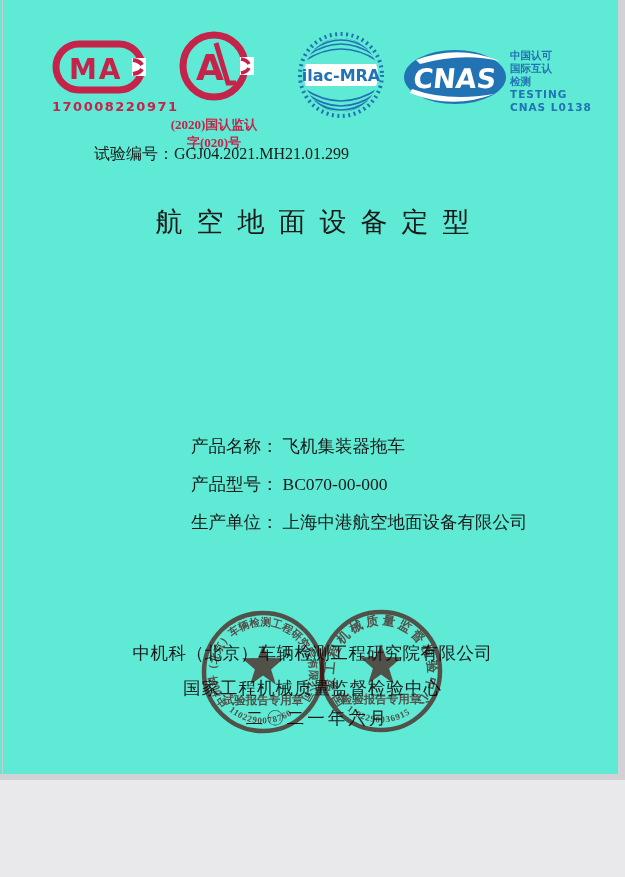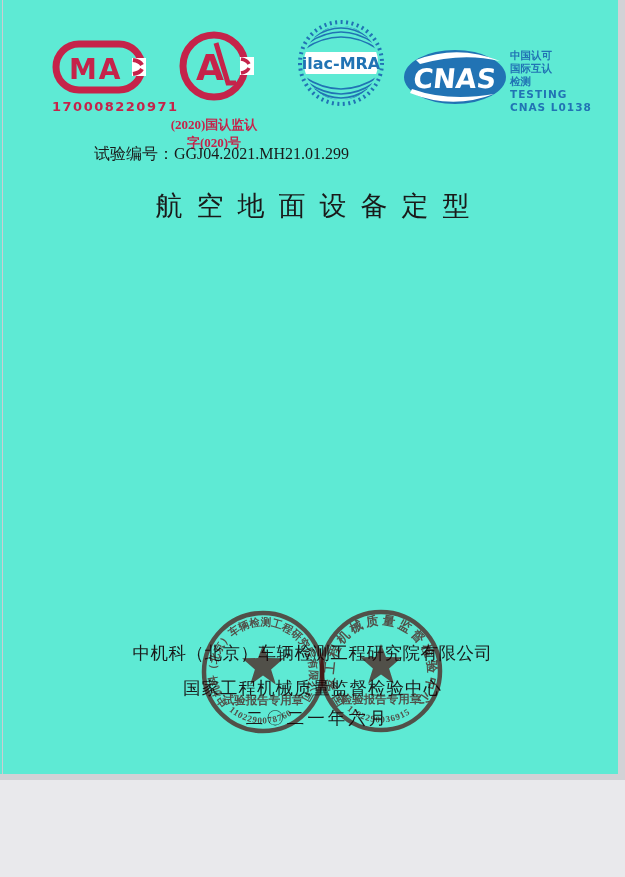--- a/index.html
+++ b/index.html
@@ -15,21 +15,21 @@
   .logo-block{position:absolute;}
   .cma-number{color:#c5234a;font-family:"DejaVu Sans","Liberation Sans",sans-serif;
     font-weight:bold;font-size:13px;letter-spacing:1.5px;margin-top:1px;text-align:center;}
   .cal-caption{color:#c5234a;font-weight:bold;font-size:13px;margin-top:14px;text-align:center;
     font-family:"Liberation Serif","DejaVu Serif",serif;}
   .acc-text{position:absolute;left:510px;top:49px;color:#2173b4;
     font-family:"DejaVu Sans","Liberation Sans",sans-serif;font-weight:bold;font-size:10.5px;line-height:13px;}
   .acc-text .en{letter-spacing:1px;}
 
   .report-no{position:absolute;left:94px;top:144px;font-size:16px;}
-  .title-sub{position:absolute;left:0;width:100%;top:188px;text-align:center;
+  .title-sub{position:absolute;left:0;width:100%;top:204px;text-align:center;
     font-size:27px;letter-spacing:14px;text-indent:14px;}
   .title-main{position:absolute;left:0;width:100%;top:244px;text-align:center;
     font-family:"DejaVu Sans","Liberation Sans",sans-serif;font-weight:900;
     font-size:44px;letter-spacing:18px;text-indent:18px;}
 
   .product{position:absolute;left:191px;top:437px;font-size:17.5px;}
   .product .row{margin-bottom:19px;line-height:19px;}
   .product .val{margin-left:4px;}
 
   .footer-line{position:absolute;left:0;width:100%;text-align:center;font-size:17.5px;z-index:1;}
@@ -62,21 +62,21 @@
       <circle cx="48" cy="36" r="31" fill="none" stroke="#c5234a" stroke-width="7"></circle>
       <rect x="74" y="27" width="14" height="18" fill="#ffffff"></rect>
       <path d="M75,29 q6,1 8,5" stroke="#c5234a" stroke-width="3.5" fill="none"></path>
       <path d="M75,43 q6,-1 8,-5" stroke="#c5234a" stroke-width="3.5" fill="none"></path>
       <text x="30" y="50" font-family="DejaVu Sans, Liberation Sans, sans-serif" font-weight="bold" font-size="36" fill="#c5234a">A</text>
       <path d="M50,13 L62,53 L70,53" stroke="#c5234a" stroke-width="5" fill="none"></path>
     </svg>
     <div class="cal-caption">(2020)国认监认字(020)号</div>
   </div>
 
-  <div class="logo-block" style="left:297px;top:19px;">
+  <div class="logo-block" style="left:297px;top:31px;">
     <svg width="88" height="88" viewBox="0 0 88 88">
       <circle cx="44" cy="44" r="41" fill="none" stroke="#2173b4" stroke-width="4" stroke-dasharray="2 3.5"></circle>
       <clipPath id="ilacClip">
           <circle cx="44" cy="44" r="37"></circle>
         </clipPath>
       <g clip-path="url(#ilacClip)" stroke="#2173b4" stroke-width="1.6" fill="none">
         <path d="M7,30 Q44,6 81,30"></path>
         <path d="M11,24 Q44,2 77,24"></path>
         <path d="M17,18 Q44,0 71,18"></path>
         <path d="M25,12 Q44,0 63,12"></path>
@@ -108,20 +108,31 @@
     <div class="en">TESTING</div>
     <div class="en">CNAS L0138</div>
   </div>
 
   <div class="report-no">
     <span>试验编号：</span><span>GGJ04.2021.MH21.01.299</span>
   </div>
 
   <div class="title-sub">航空地面设备定型</div>
 
+  <div class="product">
+    <div class="row">
+      <span>产品名称：</span><span class="val">飞机集装器拖车</span>
+    </div>
+    <div class="row">
+      <span>产品型号：</span><span class="val">BC070-00-000</span>
+    </div>
+    <div class="row">
+      <span>生产单位：</span><span class="val">上海中港航空地面设备有限公司</span>
+    </div>
+  </div>
 
   <div class="footer-line f-company">中机科（北京）车辆检测工程研究院有限公司</div>
   <div class="footer-line f-center">国家工程机械质量监督检验中心</div>
   <div class="footer-line f-date">二〇二一年六月</div>
 
   <svg class="stamp stamp-left" width="132" height="132" viewBox="0 0 132 132">
     <circle cx="66" cy="64" r="59" fill="none" stroke="#d84040" stroke-width="4.5"></circle>
     <defs>
       <path id="arcTop1" d="M32,97 A47,47 0 1 1 100,97"></path>
       <path id="arcBot1" d="M29,100 A52,52 0 0 0 103,100"></path>

